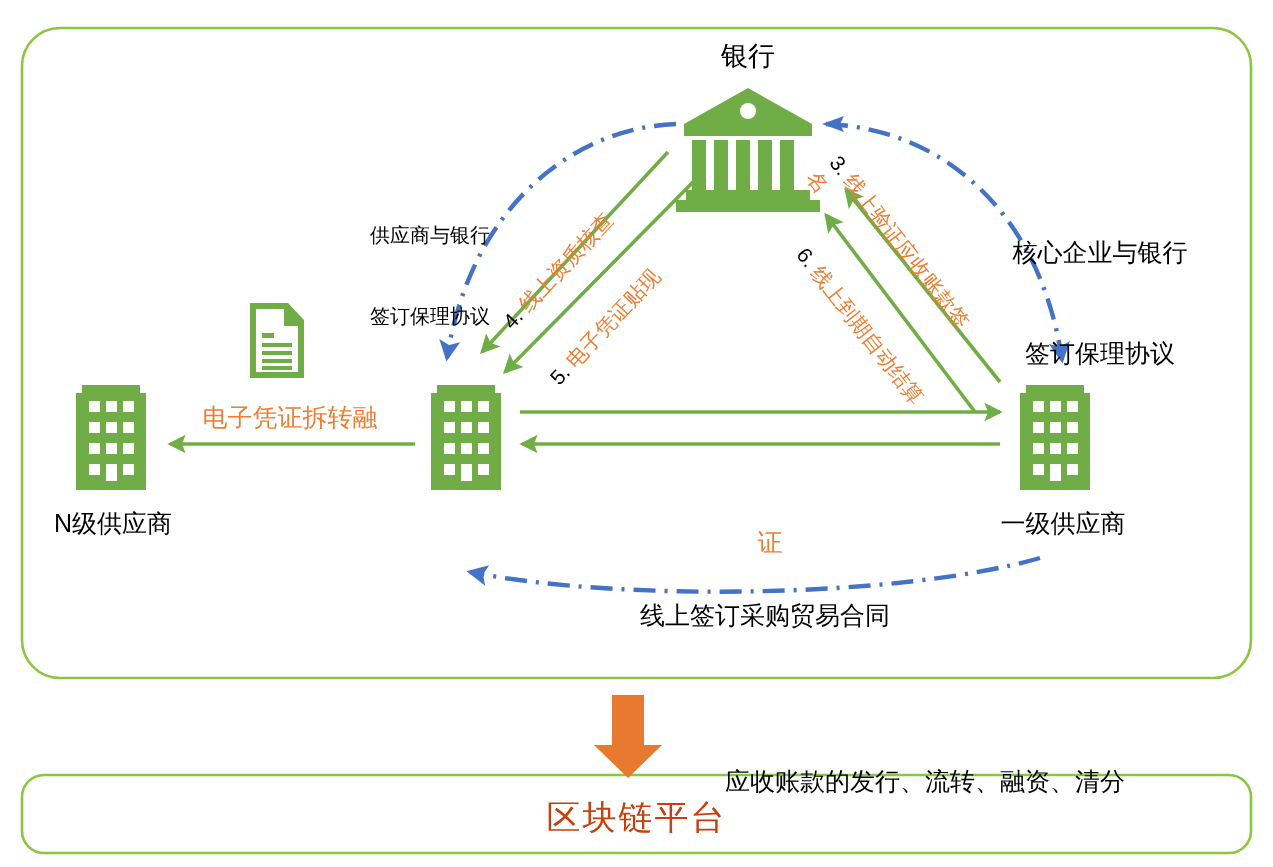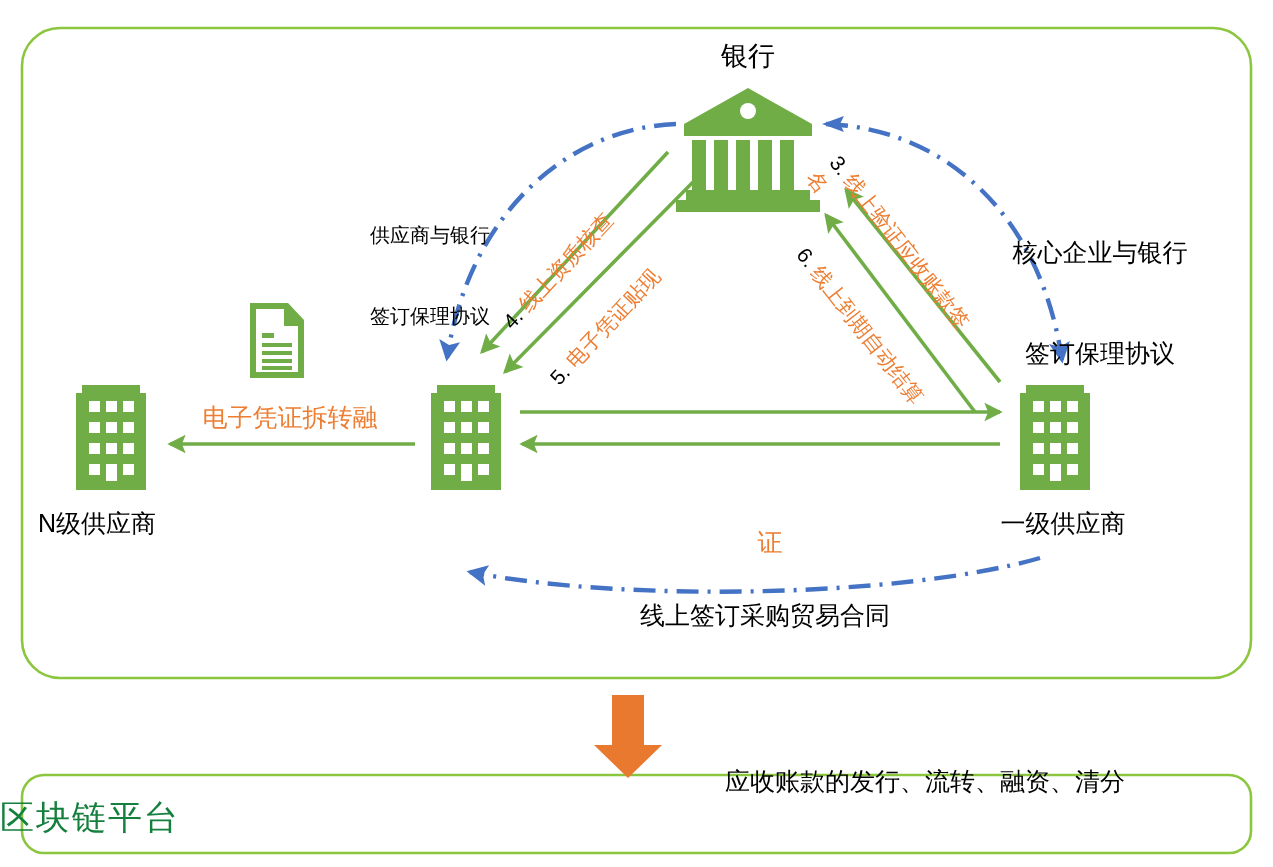--- a/index.html
+++ b/index.html
@@ -51,23 +51,23 @@
   .note-2line {
     font-size: 25px;
     line-height: 1.3;
     text-align: center;
   }
   #platform-title {
     position: absolute;
     left: 0;
     top: 795px;
     width: 1273px;
-    text-align: left;
+    text-align: center;
     font-size: 34px;
-    color: #15803d;
+    color: #c2410c;
     letter-spacing: 2px;
   }
 </style>
 </head>
 <body>
 
 <div id="stage">
 
   <svg id="svg-layer" viewBox="0 0 1273 867">
     <defs>
@@ -217,21 +217,21 @@
 
 
   <div class="txt org ctr" style="left:580px; top:460px; width:380px; font-size:25px; line-height:1.32;">
     <div>证</div>
   </div>
 
   <div class="txt blk ctr" style="left:565px; top:600px; width:400px; font-size:25px;">线上签订采购贸易合同</div>
 
   <div class="txt org ctr" style="left:160px; top:402px; width:260px; font-size:25px;">电子凭证拆转融</div>
 
-  <div class="txt entity-name" style="left:12px; top:508px; width:170px;">N级供应商</div>
+  <div class="txt entity-name" style="left:28px; top:508px; width:170px;">N级供应商</div>
   <div class="txt entity-name" style="left:993px; top:508px; width:140px;">一级供应商</div>
 
   <div class="txt blk note-2line" style="left:675px; top:700px; width:500px;">
     <div>应收账款的发行、流转、融资、清分</div>
     <div>等过程均运行在区块链平台上</div>
   </div>
 
   <div id="platform-title">区块链平台</div>
 
 </div>

